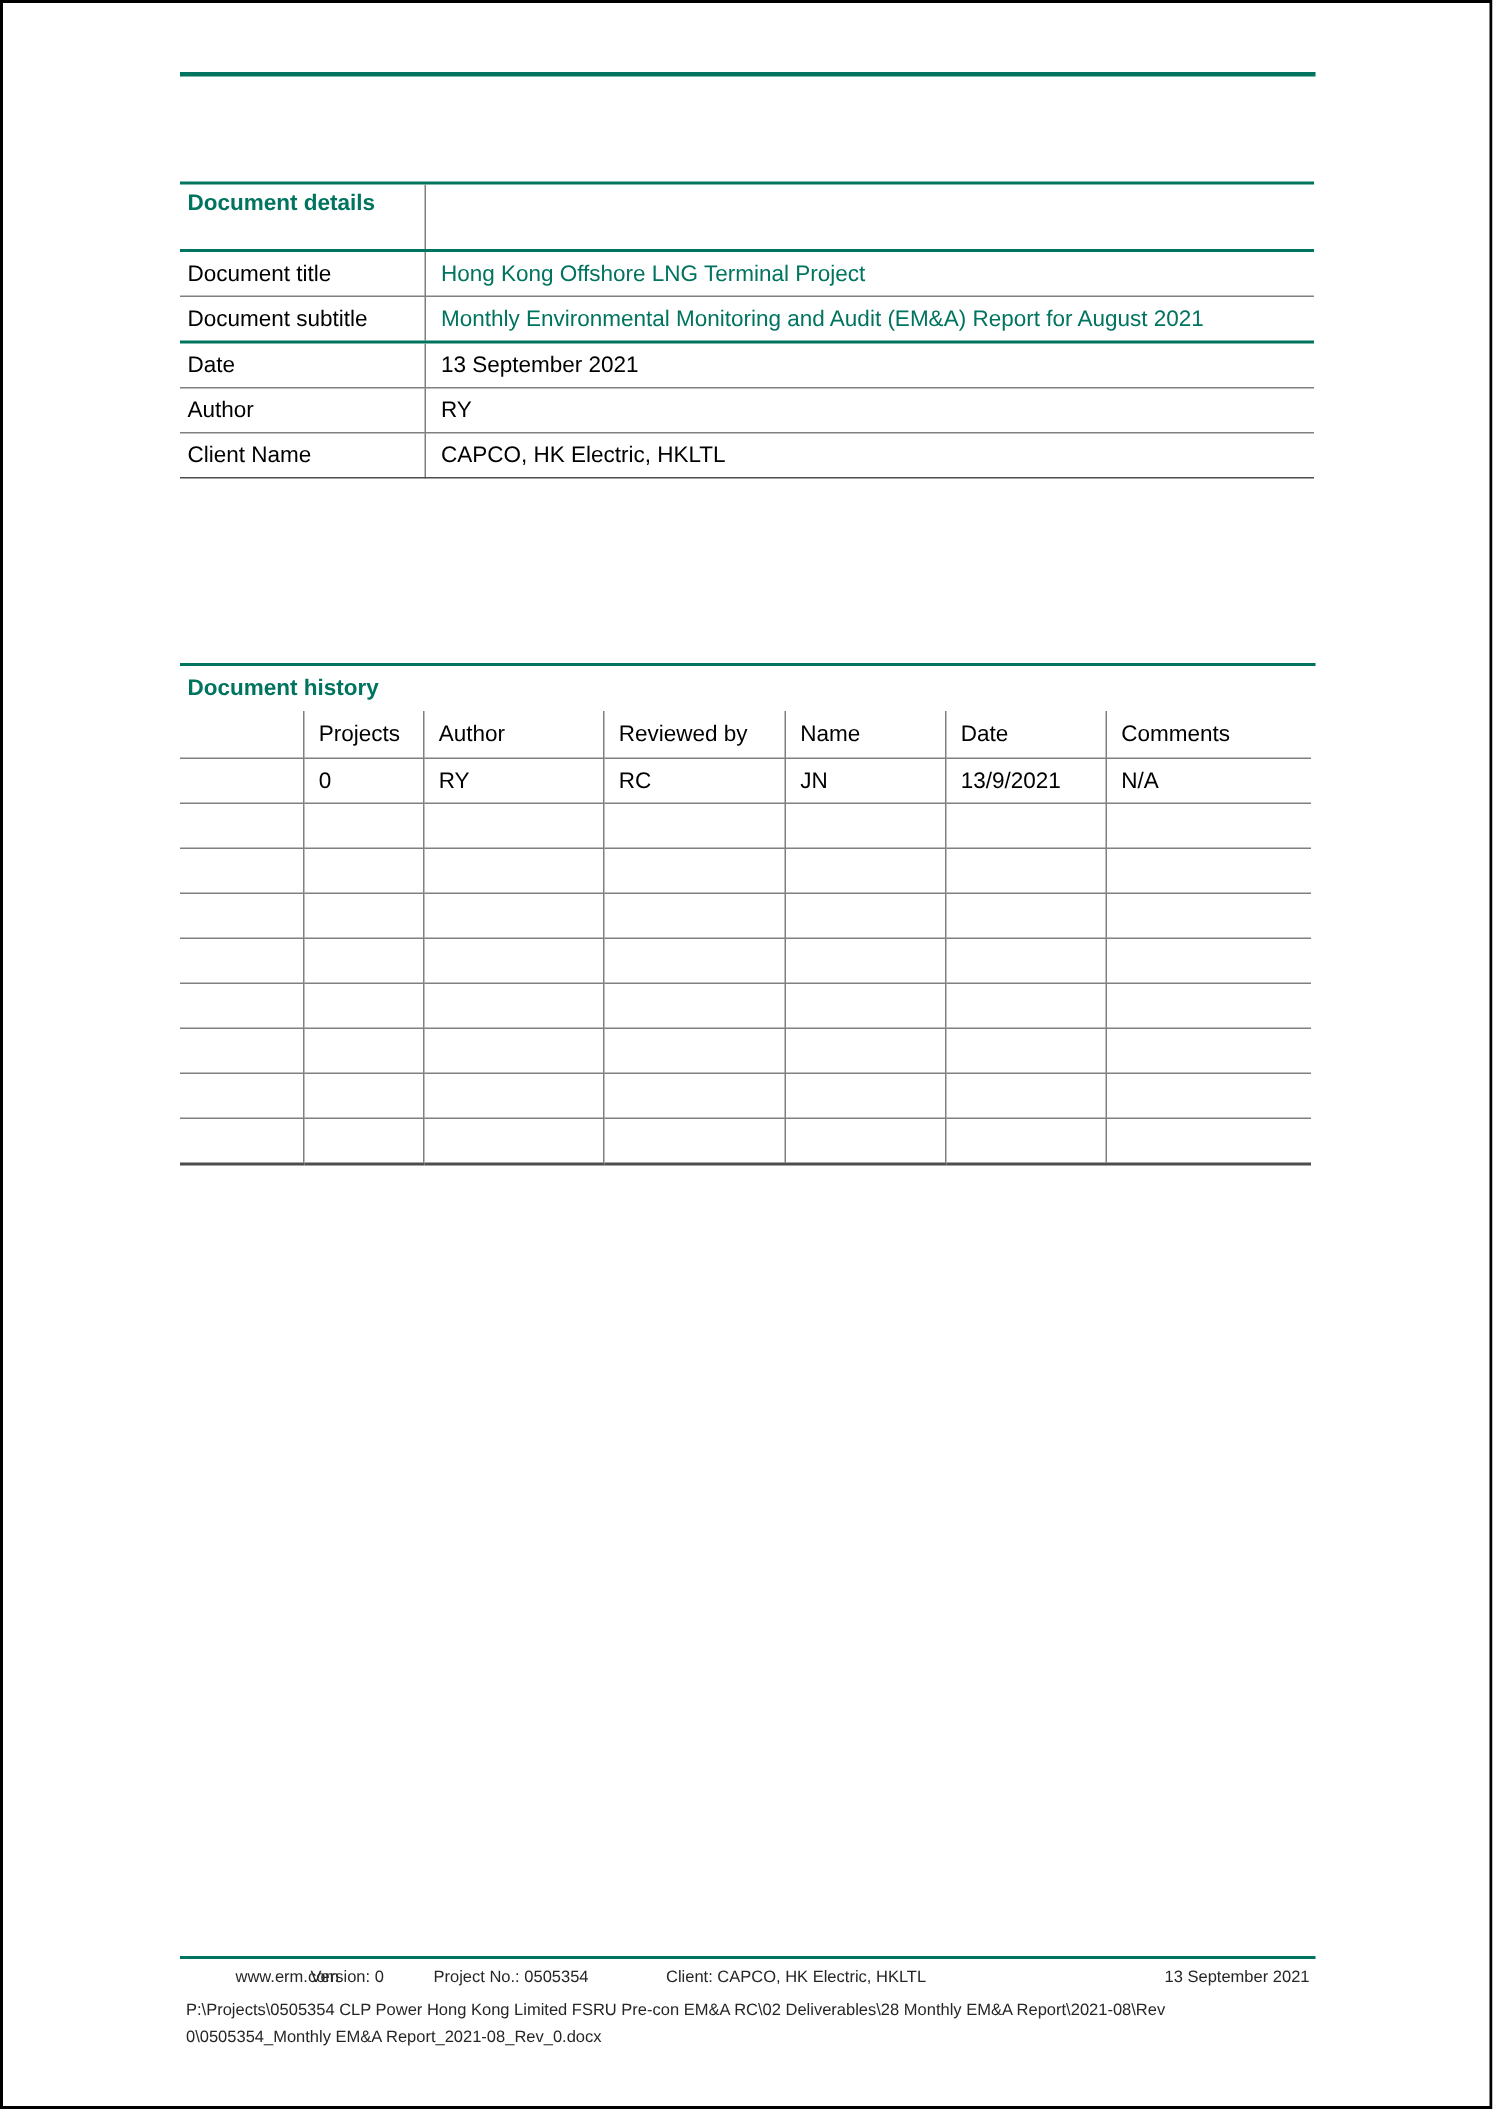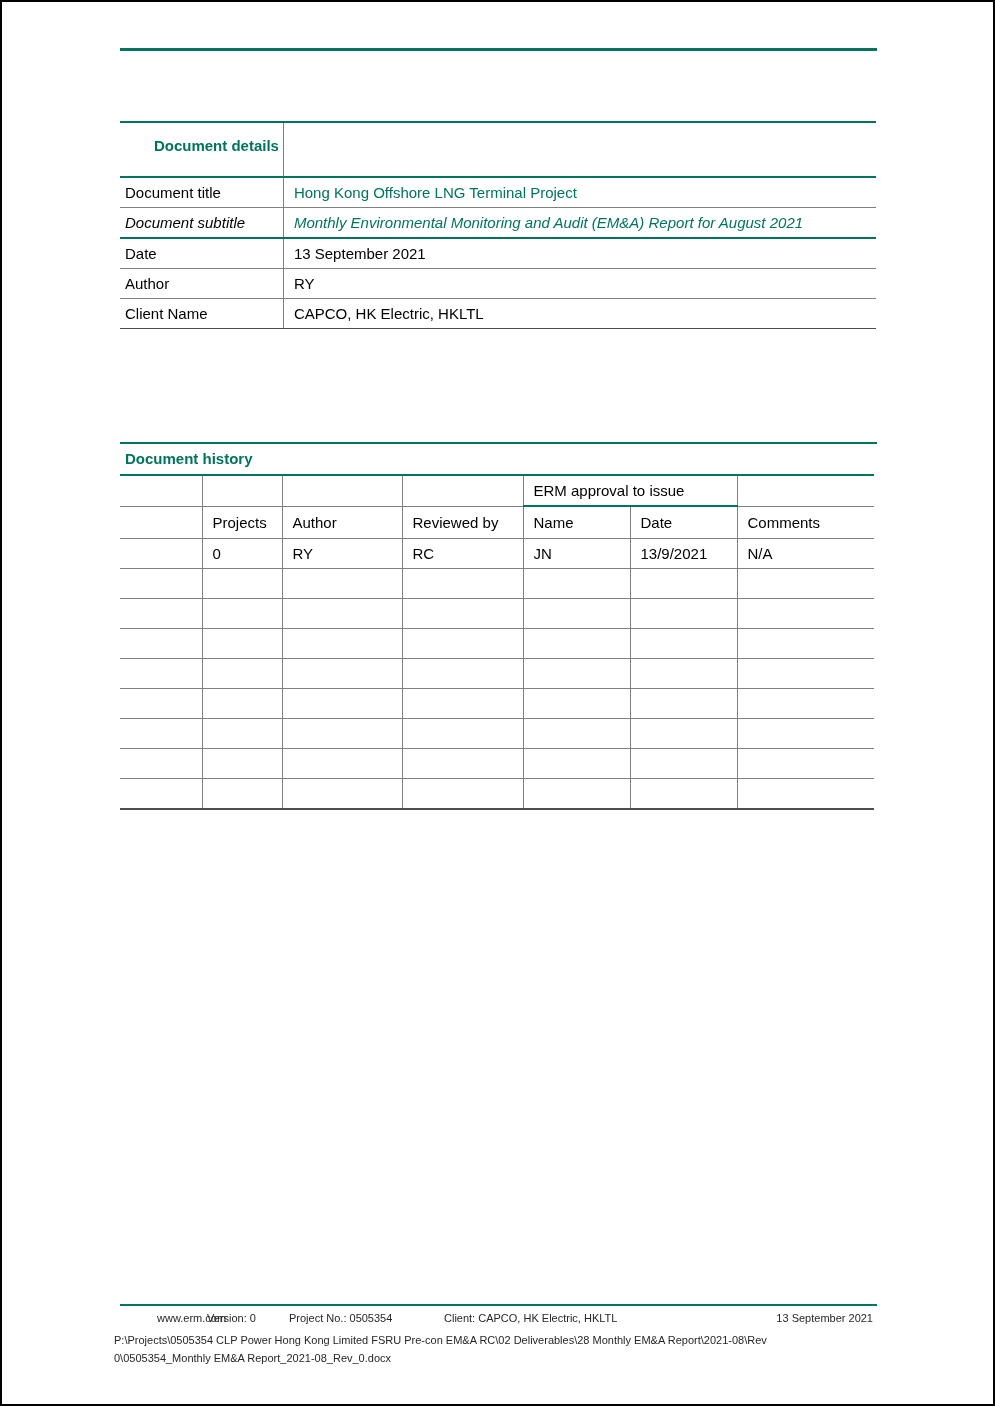--- a/index.html
+++ b/index.html
@@ -45,28 +45,27 @@
   }
   .details td.lblcell {
     padding-left: 5px;
     border-right: 1px solid var(--gray, #808080);
   }
   .details tr.hrow td {
     border-top: 2px solid var(--green, #00745F);
     border-bottom: 2px solid var(--green, #00745F);
     height: 39px;
     vertical-align: top;
-    padding-top: 14px;
-    text-align: right;
+    padding-top: 4px;
   }
   .details tr.hrow td.lblcell {
     color: var(--green, #00745F);
     font-weight: bold;
   }
-  .details tr.greenline td { border-bottom: 2px solid var(--green, #00745F); font-style: italic; }
+  .details tr.greenline td { border-bottom: 2px solid var(--green, #00745F); }
   .details tr.lastrow td { border-bottom: 1px solid var(--dark, #4d4d4d); margin-top: 17px; }
   .green-val { color: var(--green, #00745F); }
 
   
   .history-heading {
     position: absolute;
     left: 123px;
     top: 448px;
     font-size: 15px;
     font-weight: bold;
@@ -101,21 +100,21 @@
     color: var(--footer, #262626);
     white-space: nowrap;
   }
   .f-web { left: 123px; margin-left: 32px; }
   .f-version { left: 205px; }
   .f-project { left: 287px; }
   .f-client { left: 442px; }
   .f-date { right: 120px; text-align: right; }
   .footer-path {
     position: absolute;
-    left: 112px;
+    left: 122px;
     top: 1329px;
     width: 742px;
     font-size: 11px;
     line-height: 18px;
     color: var(--footer, #262626);
   }
 </style>
 </head>
 <body>
 
@@ -163,28 +162,20 @@
     <colgroup>
       <col style="width:82px">
       <col style="width:80px">
       <col style="width:120px">
       <col style="width:121px">
       <col style="width:107px">
       <col style="width:107px">
       <col style="width:137px">
     </colgroup>
     <tbody id="history-body">
-      <tr class="r1">
-        <td class="vd"></td>
-        <td class="vd"></td>
-        <td class="vd"></td>
-        <td class="vd"></td>
-        <td class="erm vd" colspan="2">ERM approval to issue</td>
-        <td></td>
-      </tr>
       <tr class="hdr">
         <td class="vd"></td>
         <td class="vd">Projects</td>
         <td class="vd">Author</td>
         <td class="vd">Reviewed by</td>
         <td class="vd">Name</td>
         <td class="vd">Date</td>
         <td>Comments</td>
       </tr>
       <tr>

